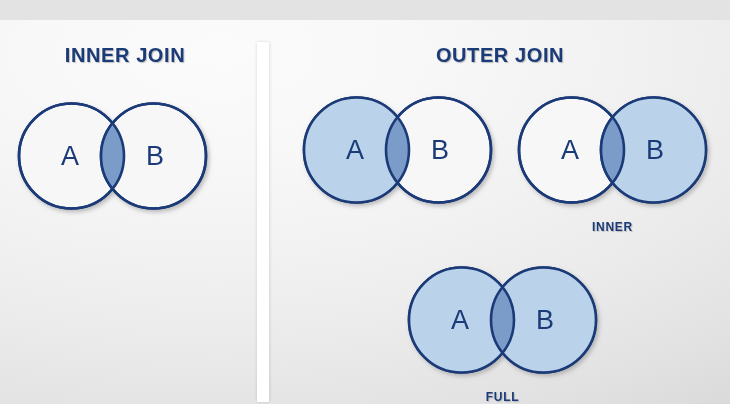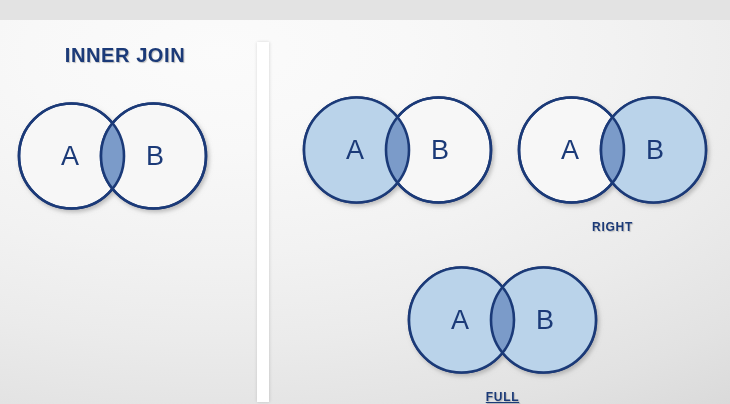--- a/index.html
+++ b/index.html
@@ -77,20 +77,21 @@
 </style>
 </head>
 <body>
 
 <div id="canvas">
 
   <div id="divider"></div>
 
   <div class="section-title" id="title-inner">INNER JOIN</div>
 
+  <div class="section-title" id="title-outer">OUTER JOIN</div>
 
   <div class="venn" style="left:10px; top:76px; width:205px; height:124px;">
     <svg width="205" height="124" viewBox="0 0 205 124" aria-hidden="true">
       <defs>
         <clipPath id="clip-a-0">
             <circle cx="61.5" cy="60" r="52.5"></circle>
           </clipPath>
         <filter id="sh0" x="-30%" y="-30%" width="180%" height="180%">
           <feDropShadow dx="2" dy="2.5" stdDeviation="2.2" flood-color="#8a8a8a" flood-opacity="0.55"></feDropShadow>
         </filter>
@@ -150,21 +151,21 @@
       </g>
       <circle cx="143.5" cy="60" r="52.5" fill="#bad3ea" stroke="none"></circle>
       <g clip-path="url(#clip-a-2)">
         <circle cx="143.5" cy="60" r="52.5" fill="#7b9bc9"></circle>
       </g>
       <circle cx="61.5" cy="60" r="52.5" fill="none" stroke="#1b3a78" stroke-width="2.6"></circle>
       <circle cx="143.5" cy="60" r="52.5" fill="none" stroke="#1b3a78" stroke-width="2.6"></circle>
       <text class="set-letter" x="60" y="62">A</text>
       <text class="set-letter" x="145" y="62">B</text>
     </svg>
-    <div class="venn-label" style="top:130px;">RIGHT</div>
+    <div class="venn-label" style="top:130px;">INNER</div>
   </div>
 
   <div class="venn" style="left:400px; top:240px; width:205px; height:124px;">
     <svg width="205" height="124" viewBox="0 0 205 124" aria-hidden="true">
       <defs>
         <clipPath id="clip-a-3">
             <circle cx="61.5" cy="60" r="52.5"></circle>
           </clipPath>
         <filter id="sh3" x="-30%" y="-30%" width="180%" height="180%">
           <feDropShadow dx="2" dy="2.5" stdDeviation="2.2" flood-color="#8a8a8a" flood-opacity="0.55"></feDropShadow>
@@ -177,16 +178,16 @@
       <circle cx="61.5" cy="60" r="52.5" fill="#bad3ea" stroke="none"></circle>
       <circle cx="143.5" cy="60" r="52.5" fill="#bad3ea" stroke="none"></circle>
       <g clip-path="url(#clip-a-3)">
         <circle cx="143.5" cy="60" r="52.5" fill="#7b9bc9"></circle>
       </g>
       <circle cx="61.5" cy="60" r="52.5" fill="none" stroke="#1b3a78" stroke-width="2.6"></circle>
       <circle cx="143.5" cy="60" r="52.5" fill="none" stroke="#1b3a78" stroke-width="2.6"></circle>
       <text class="set-letter" x="60" y="62">A</text>
       <text class="set-letter" x="145" y="62">B</text>
     </svg>
-    <div class="venn-label" style="top:130px;text-decoration:underline;">FULL</div>
+    <div class="venn-label" style="top:130px;">FULL</div>
   </div>
 
 </div>
 
 </body></html>

